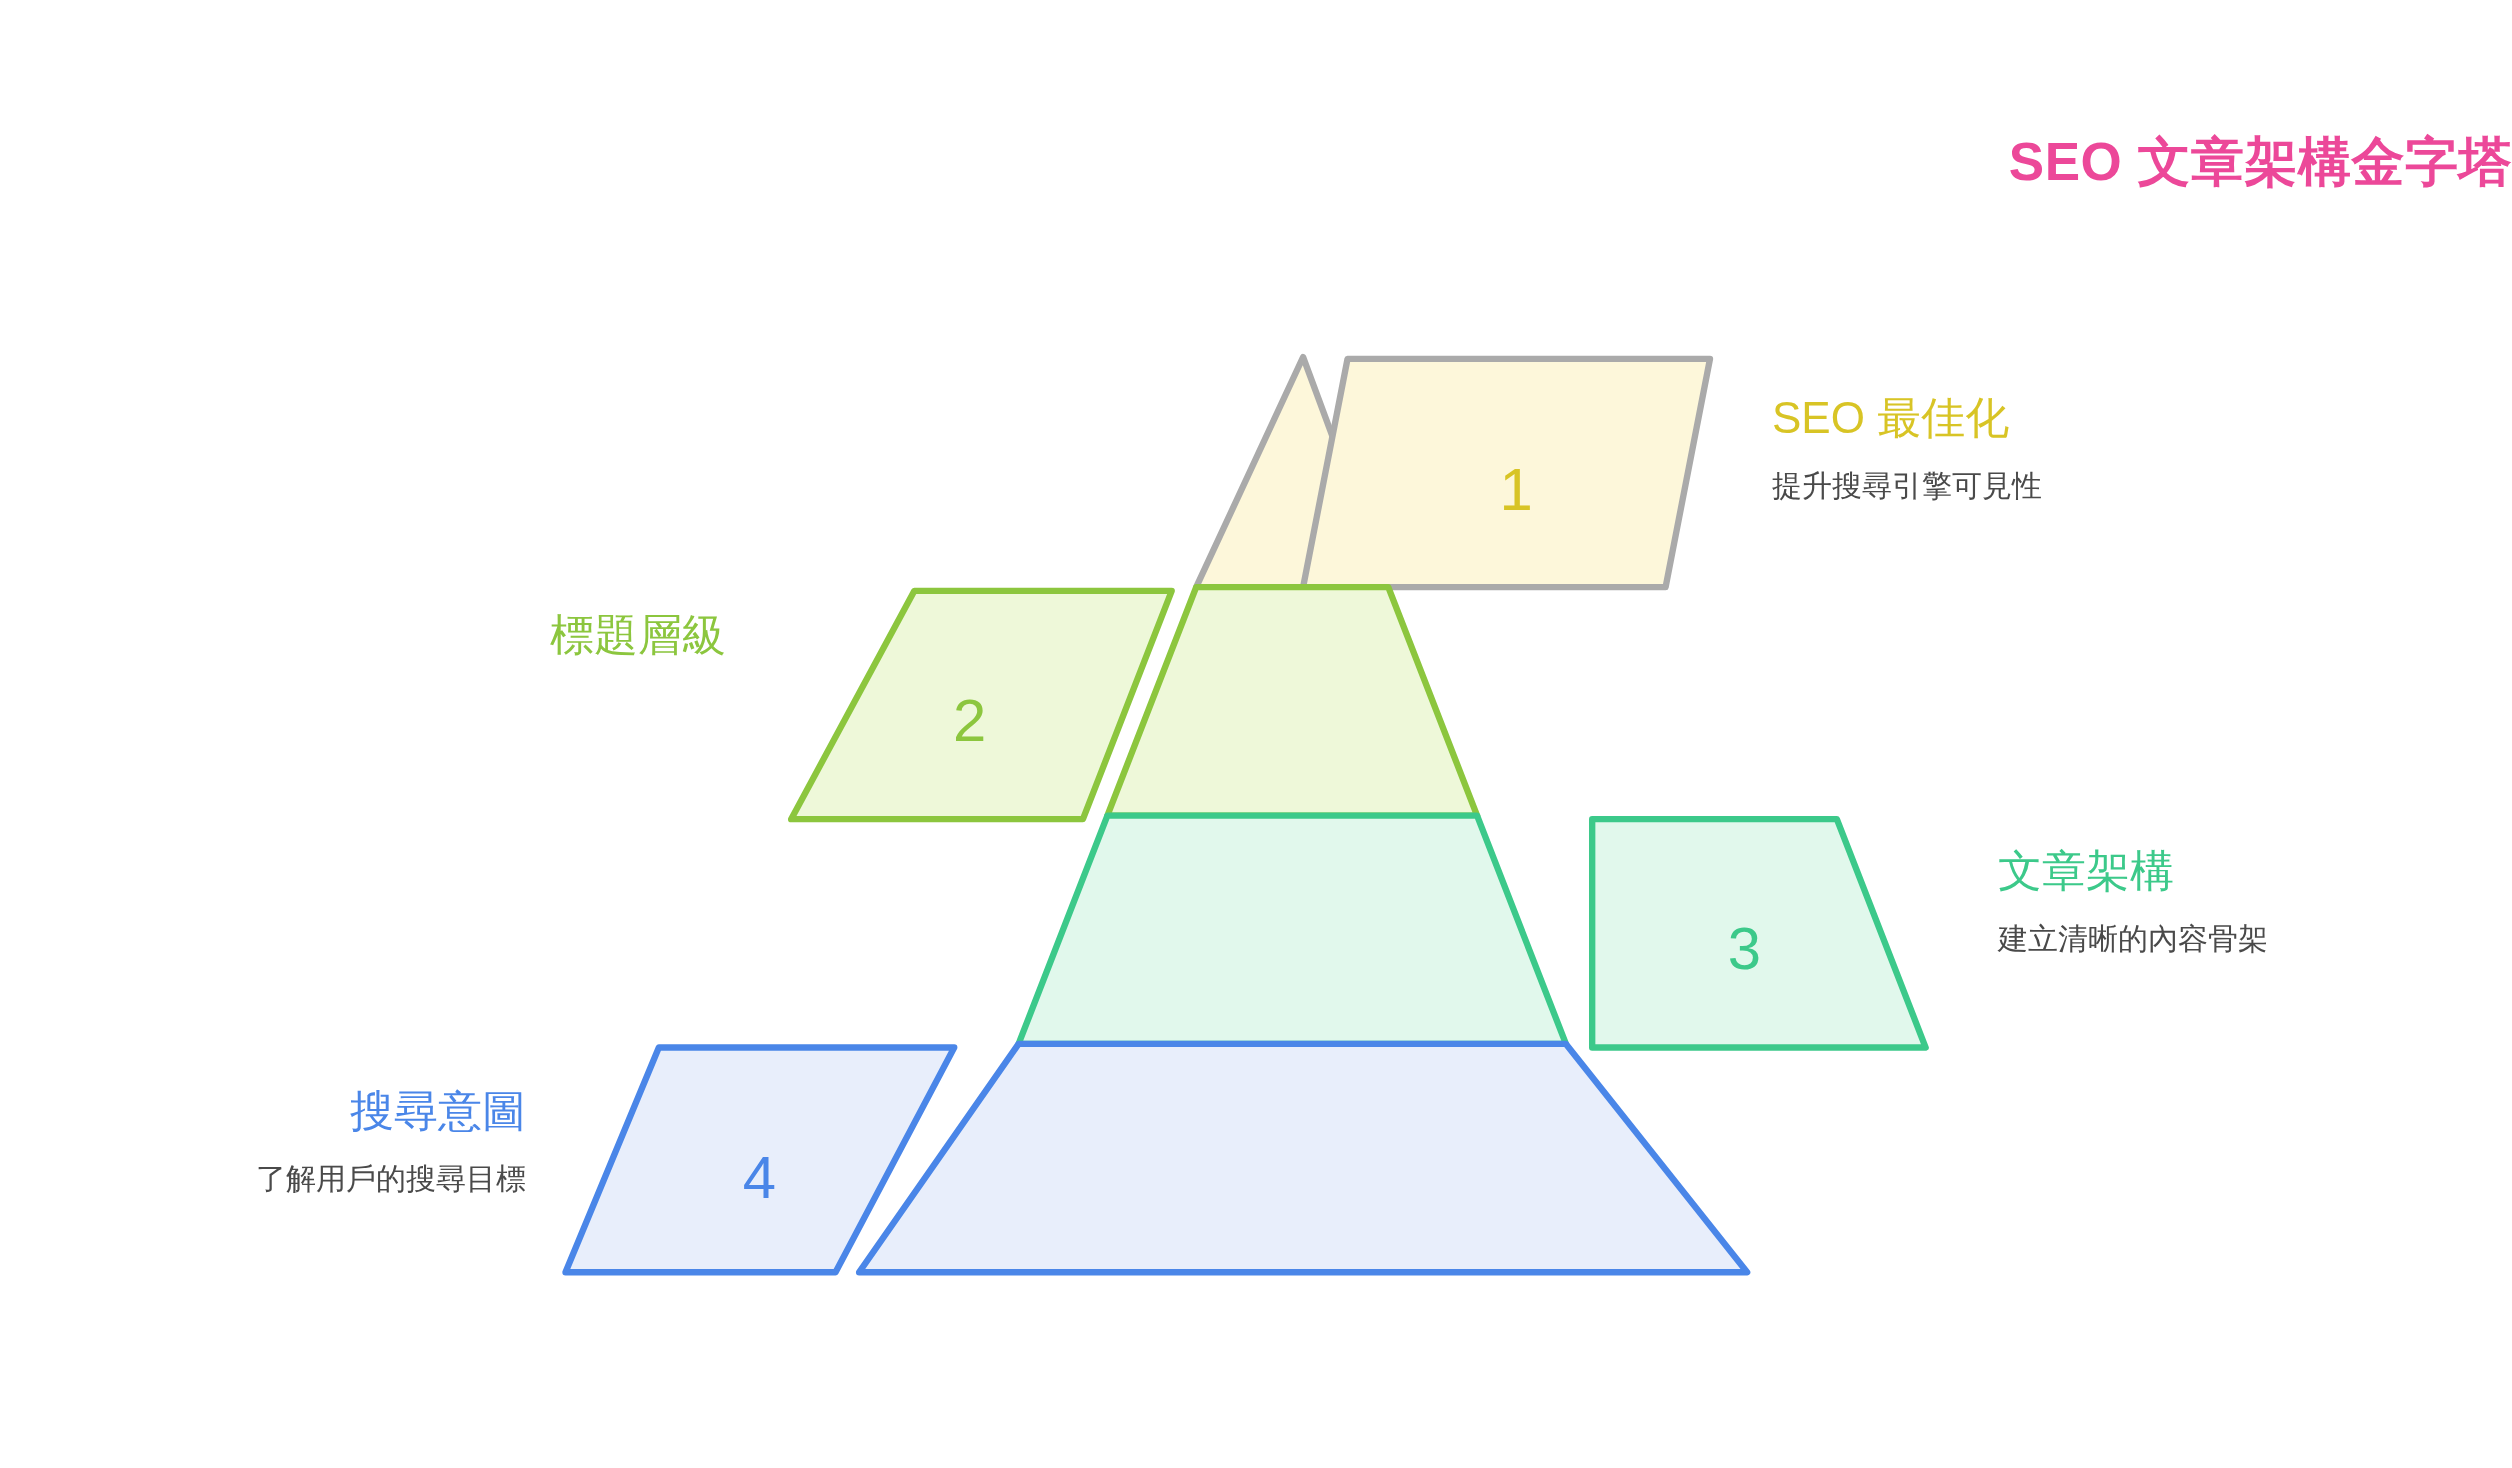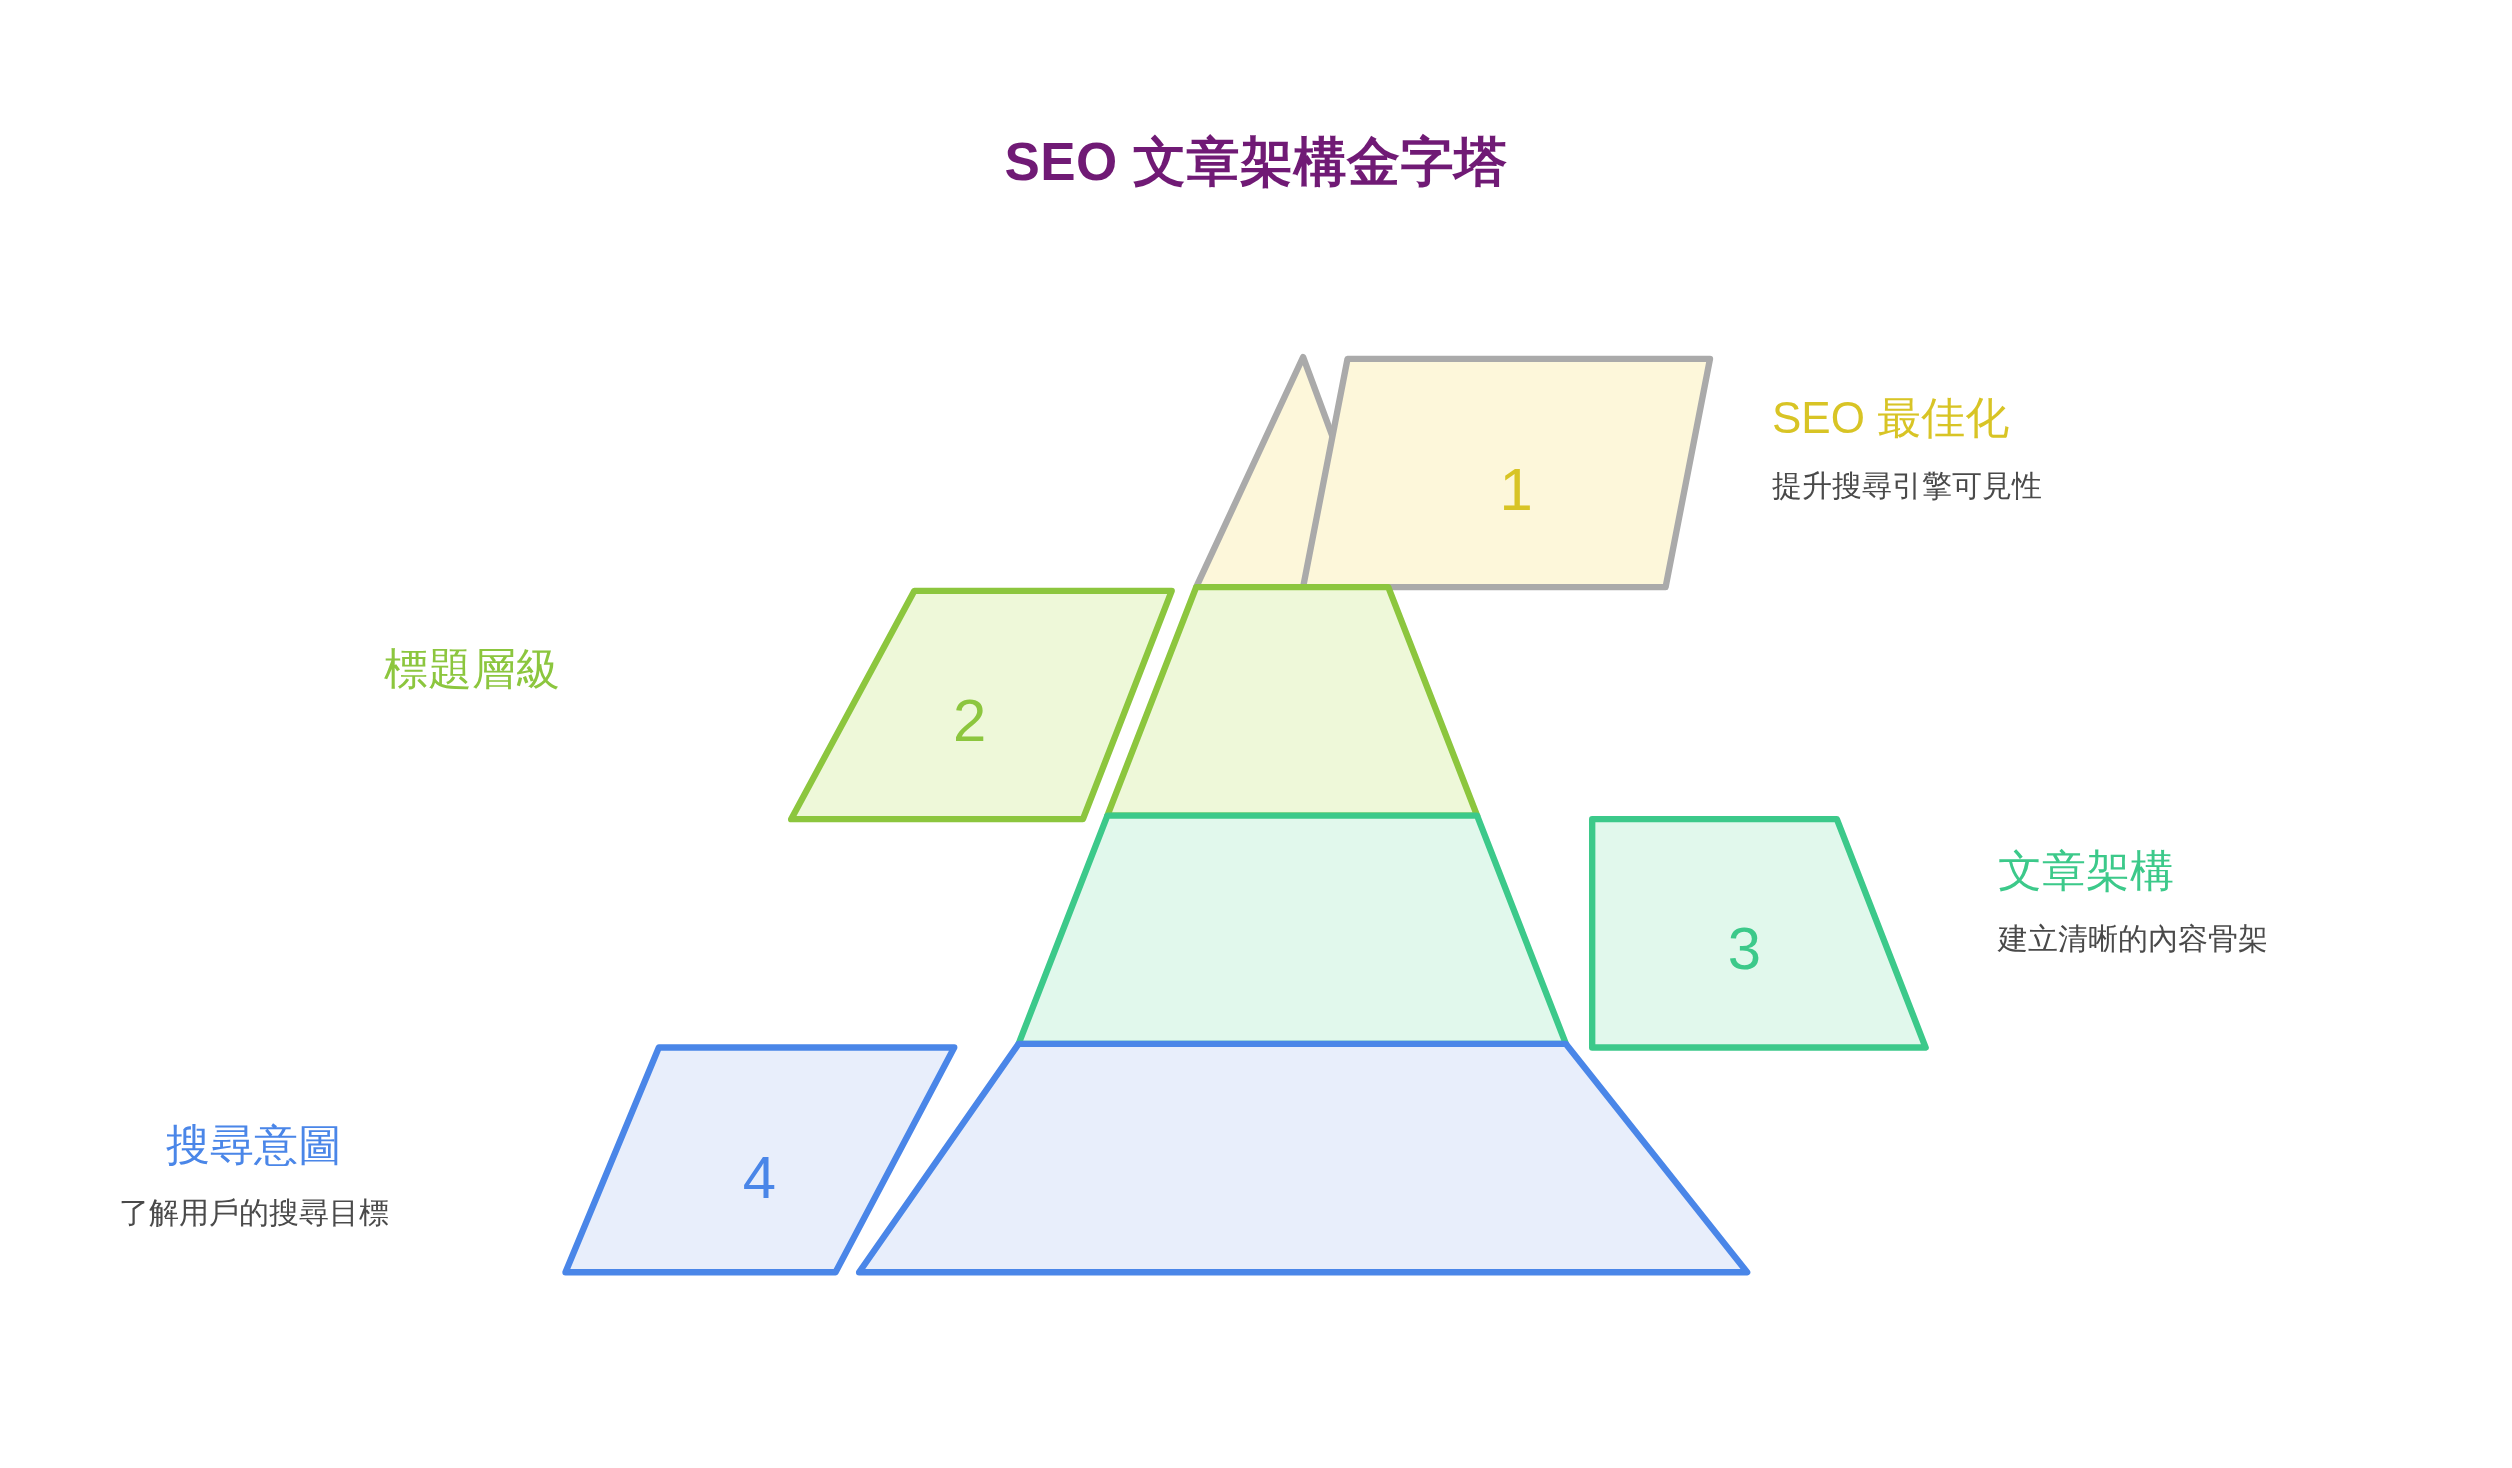--- a/index.html
+++ b/index.html
@@ -18,24 +18,24 @@
     position: absolute;
     left: 0; top: 0;
     width: 2512px;
     height: 1468px;
   }
   #diagram-title {
     position: absolute;
     left: 0;
     top: 127px;
     width: 2512px;
-    text-align: center;
+    text-align: right;
     font-size: 53px;
     font-weight: bold;
-    color: #701a75;
+    color: #ec4899;
     letter-spacing: 0.5px;
   }
   svg.pyramid-svg {
     position: absolute;
     left: 0; top: 0;
     width: 2512px;
     height: 1468px;
   }
   .tier-number {
     font-family: "Liberation Sans", "DejaVu Sans", sans-serif;
@@ -51,21 +51,21 @@
     line-height: 1.25;
     white-space: nowrap;
   }
   .callout-label .c-desc {
     font-size: 30px;
     line-height: 1.42;
     color: #4a4a4a;
     margin-top: 20px;
   }
   .align-left  { text-align: left; }
-  .align-right { text-align: center; margin-top: 34px; }
+  .align-right { text-align: right; }
 </style>
 </head>
 <body>
 
 <div id="stage">
 
   <div id="diagram-title">SEO 文章架構金字塔</div>
 
   <svg class="pyramid-svg" viewBox="0 0 2772 1620">
 

